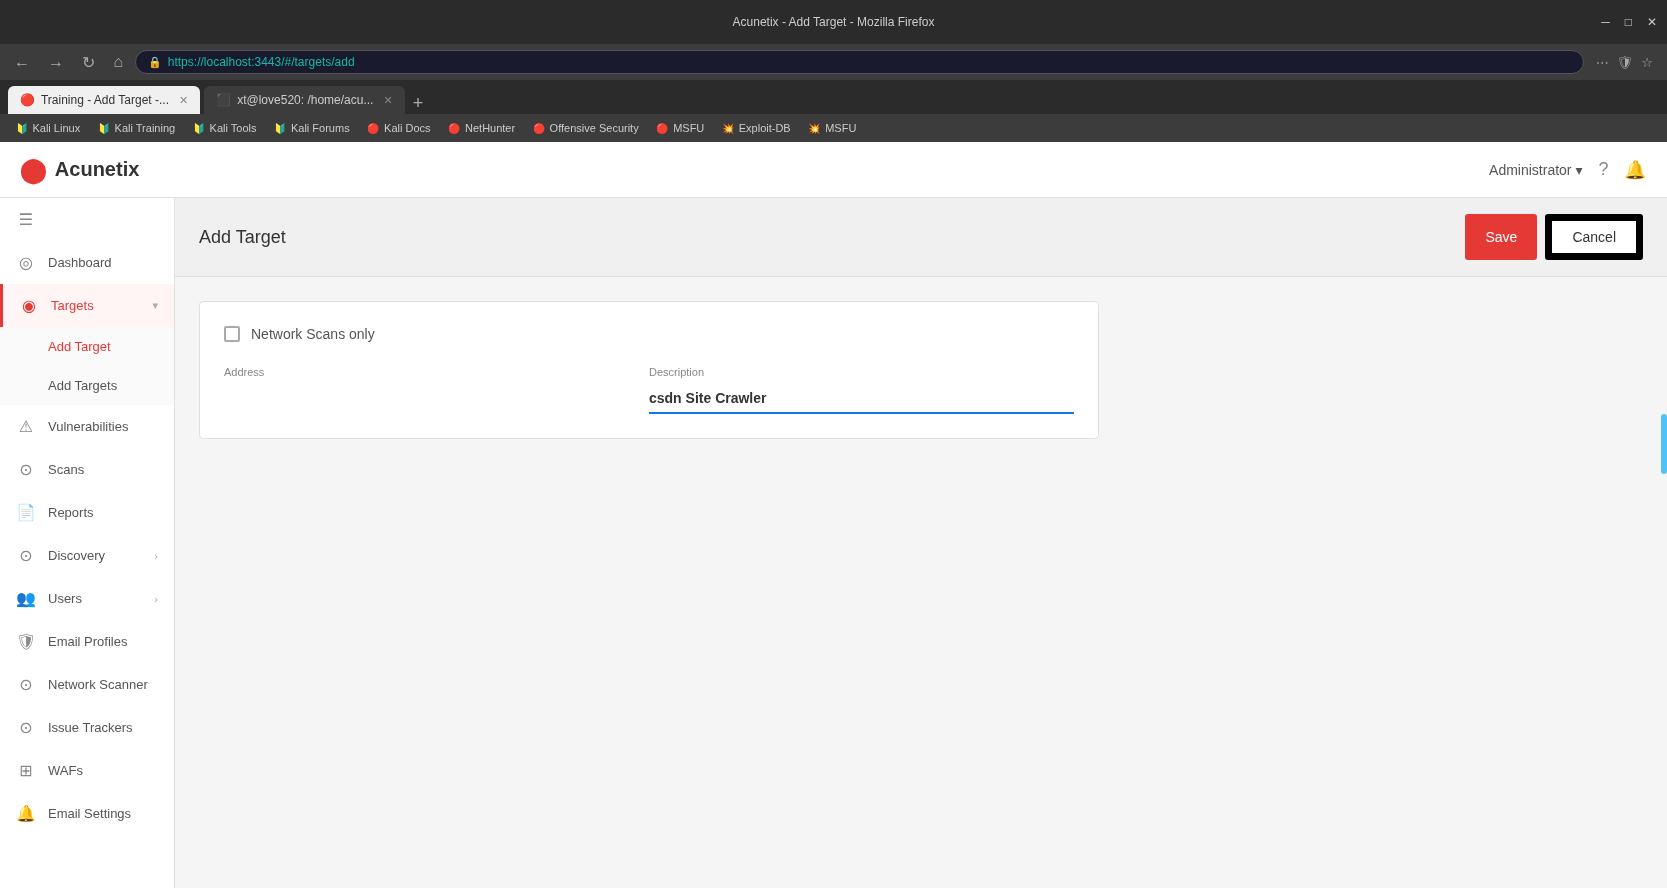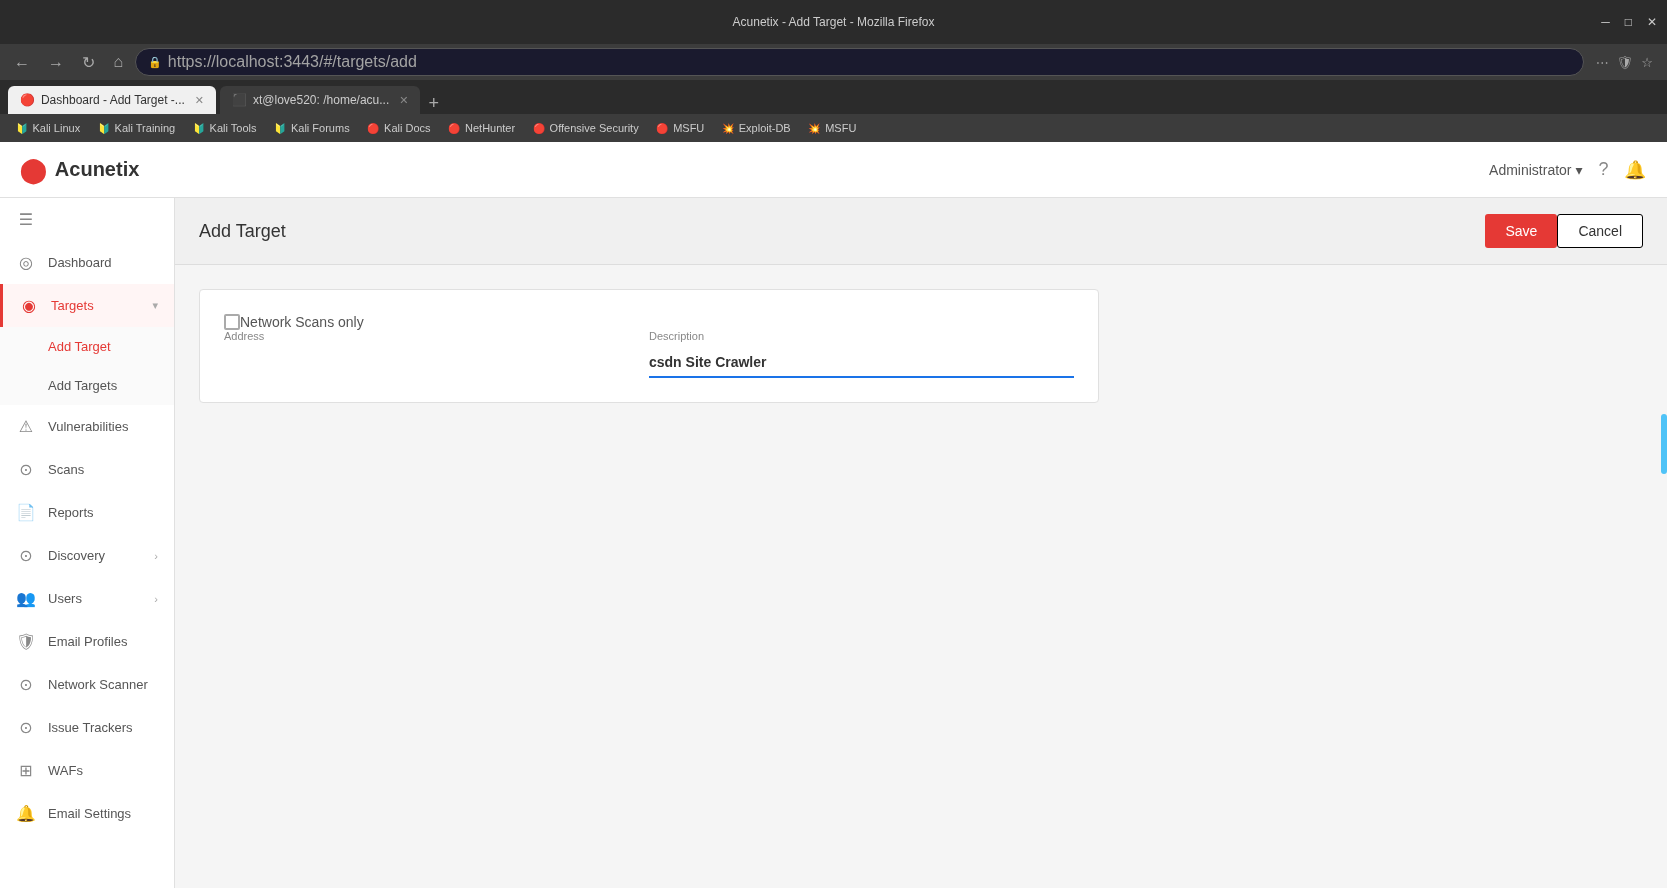--- a/index.html
+++ b/index.html
@@ -49,21 +49,21 @@
       background: #1a1a2e;
       border: 1px solid #555;
       border-radius: 20px;
       padding: 4px 12px;
       color: #ddd;
       font-size: 13px;
       display: flex;
       align-items: center;
       gap: 6px;
     }
-    .address-bar-text { color: #a3a3a3; font-size: 16px; }
+    .address-bar-text { color: #14b8a6; font-size: 12px; }
     .lock-icon { color: #888; font-size: 11px; }
     .browser-toolbar-right { display: flex; gap: 8px; color: #aaa; font-size: 13px; padding: 0 6px; }
 
     .browser-tab-bar {
       background: #2b2b2b;
       height: 34px;
       display: flex;
       align-items: flex-end;
       padding: 0 8px;
     }
@@ -193,34 +193,34 @@
     .page-header {
       background: #f0f0f0;
       padding: 16px 24px;
       display: flex;
       align-items: center;
       justify-content: space-between;
       border-bottom: 1px solid #ddd;
     }
     .page-title { font-size: 18px; font-weight: 400; color: #333; }
 
-    .page-actions { display: flex; }
+    .page-actions { display: flex; gap: 8px; }
     .btn-save {
       background: #e53935;
       color: #fff;
       border: none;
       padding: 8px 20px;
       border-radius: 3px;
       cursor: pointer;
       font-size: 14px;
     }
     .btn-cancel {
       background: #fff;
       color: #333;
-      border: 1px solid #000000;
+      border: 7px solid #000000;
       padding: 8px 20px;
       border-radius: 3px;
       cursor: pointer;
       font-size: 14px;
     }
 
     .page-content {
       flex: 1;
       padding: 24px;
       overflow-y: auto;
@@ -231,21 +231,22 @@
       background: #fff;
       border: 1px solid #e0e0e0;
       border-radius: 4px;
       padding: 24px;
       max-width: 900px;
     }
 
     .checkbox-row {
       display: flex;
       align-items: flex-start;
-      gap: 0;
+      gap: 11px;
+      margin-bottom: 24px;
     }
     .checkbox-box {
       width: 16px;
       height: 16px;
       border: 2px solid #aaa;
       border-radius: 2px;
       background: #fff;
       flex-shrink: 0;
     }
     .checkbox-label { color: #555; font-size: 14px; }
@@ -311,21 +312,21 @@
   <div class="browser-toolbar-right">
     <span>⋯</span>
     <span>🛡</span>
     <span>☆</span>
   </div>
 </div>
 
 <div class="browser-tab-bar">
   <div class="browser-tab">
     <span class="browser-tab-favicon">🔴</span>
-    <span>Dashboard - Add Target -...</span>
+    <span>Training - Add Target -...</span>
     <span class="browser-tab-close">✕</span>
   </div>
   <div class="browser-tab" style="background:#3c3c3c; color:#ccc; margin-left:4px;">
     <span class="browser-tab-favicon">⬛</span>
     <span>xt@love520: /home/acu...</span>
     <span class="browser-tab-close" style="color:#888;">✕</span>
   </div>
   <span class="new-tab-btn">+</span>
 </div>
 

